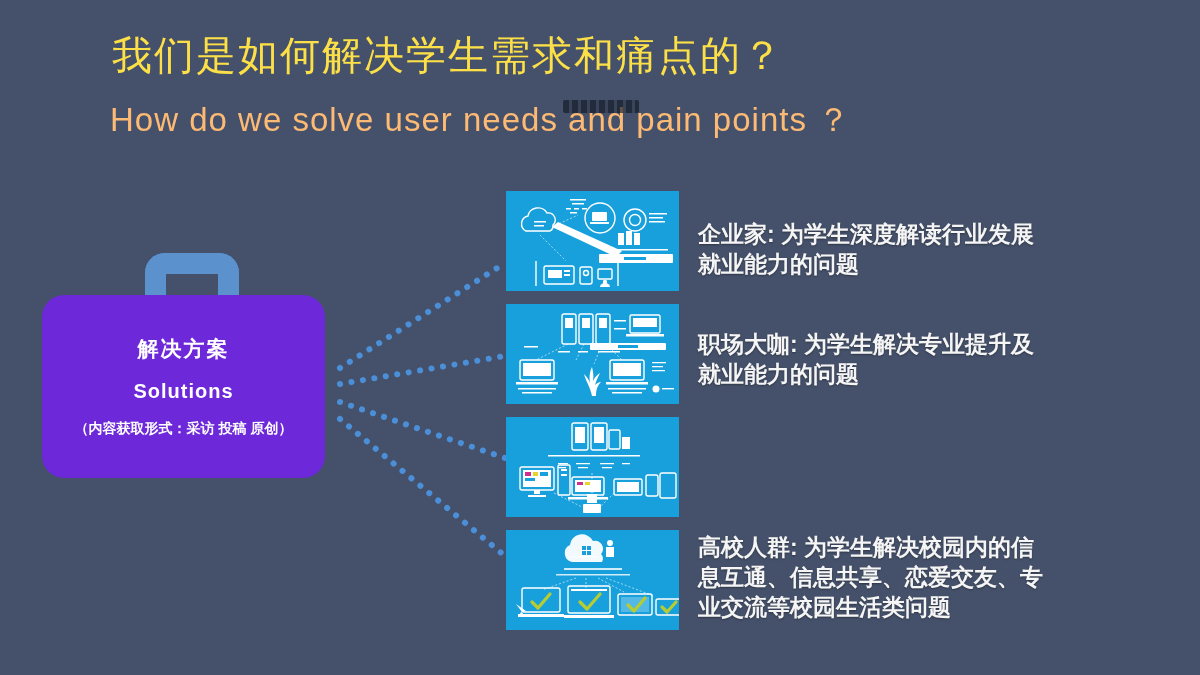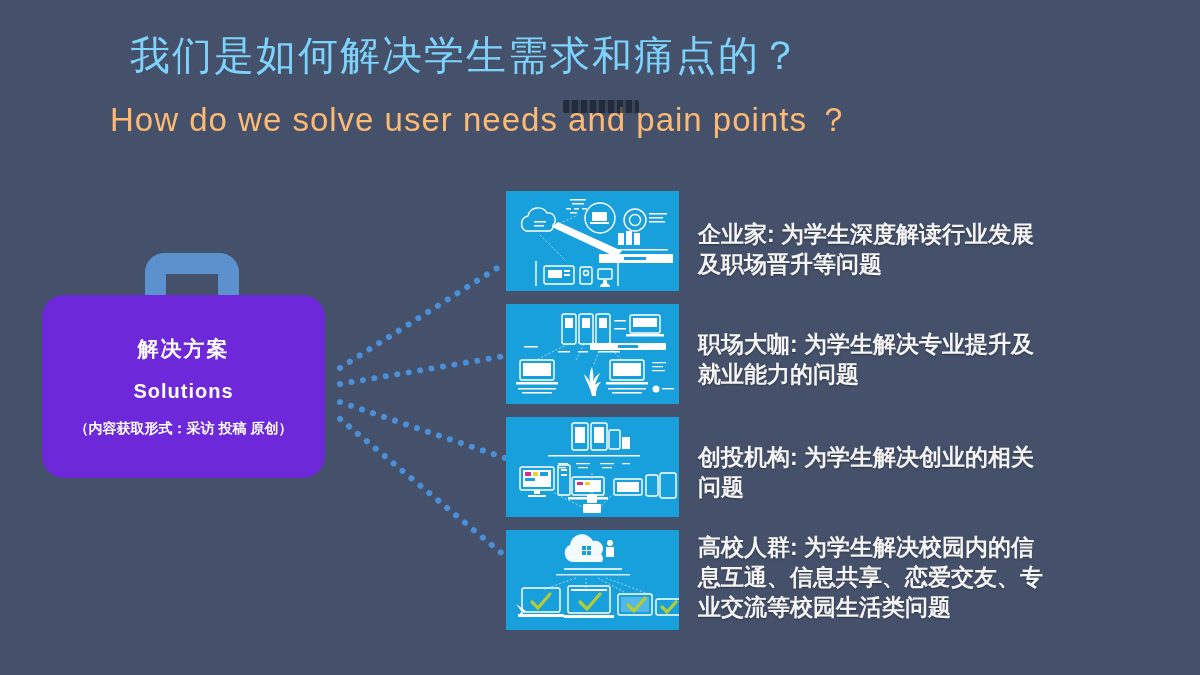--- a/index.html
+++ b/index.html
@@ -5,21 +5,21 @@
   * { margin:0; padding:0; box-sizing:border-box; }
   html,body { width:1200px; height:675px; }
   body { font-family:"Liberation Sans", sans-serif; }
   .slide {
     position:relative; width:1200px; height:675px;
     background:#45516a; overflow:hidden;
   }
   .title {
     position:absolute; left:112px; top:28px;
     font-size:40px; font-weight:300; letter-spacing:2px;
-    color:#7dd3fc; white-space:nowrap;margin-left:18px;
+    color:#fde047; white-space:nowrap;
   }
   .subtitle {
     position:absolute; left:110px; top:98px;
     font-size:33px; font-weight:300; letter-spacing:1px;
     color:#fdba74; white-space:nowrap;
   }
   .watermark {
     position:absolute; left:563px; top:100px; width:76px; height:13px;
     background:repeating-linear-gradient(90deg, rgba(15,22,35,.75) 0 6px, rgba(15,22,35,.25) 6px 9px);
     filter:blur(.7px); border-radius:2px; opacity:.85;
@@ -201,22 +201,20 @@
       <path class="tick" d="M74,72 l7,7 l13,-15"></path>
       <rect class="art" x="112" y="64" width="34" height="21" rx="2"></rect>
       <path class="artf" d="M115,67 h28 v15 h-28 z" opacity="0.25"></path>
       <path class="tick" d="M122,75 l6,6 l11,-13"></path>
       <rect class="art" x="150" y="69" width="26" height="16" rx="2"></rect>
       <path class="tick" d="M156,77 l5,5 l9,-10"></path>
     </svg>
   </div>
 
   <div class="desc d1">企业家: 为学生深度解读行业发展
-及职场晋升等问题</div>
+就业能力的问题</div>
   <div class="desc d2">职场大咖: 为学生解决专业提升及
 就业能力的问题</div>
-  <div class="desc d3">创投机构: 为学生解决创业的相关
-问题</div>
   <div class="desc d4">高校人群: 为学生解决校园内的信
 息互通、信息共享、恋爱交友、专
 业交流等校园生活类问题</div>
 
 </div>
 
 </body></html>

